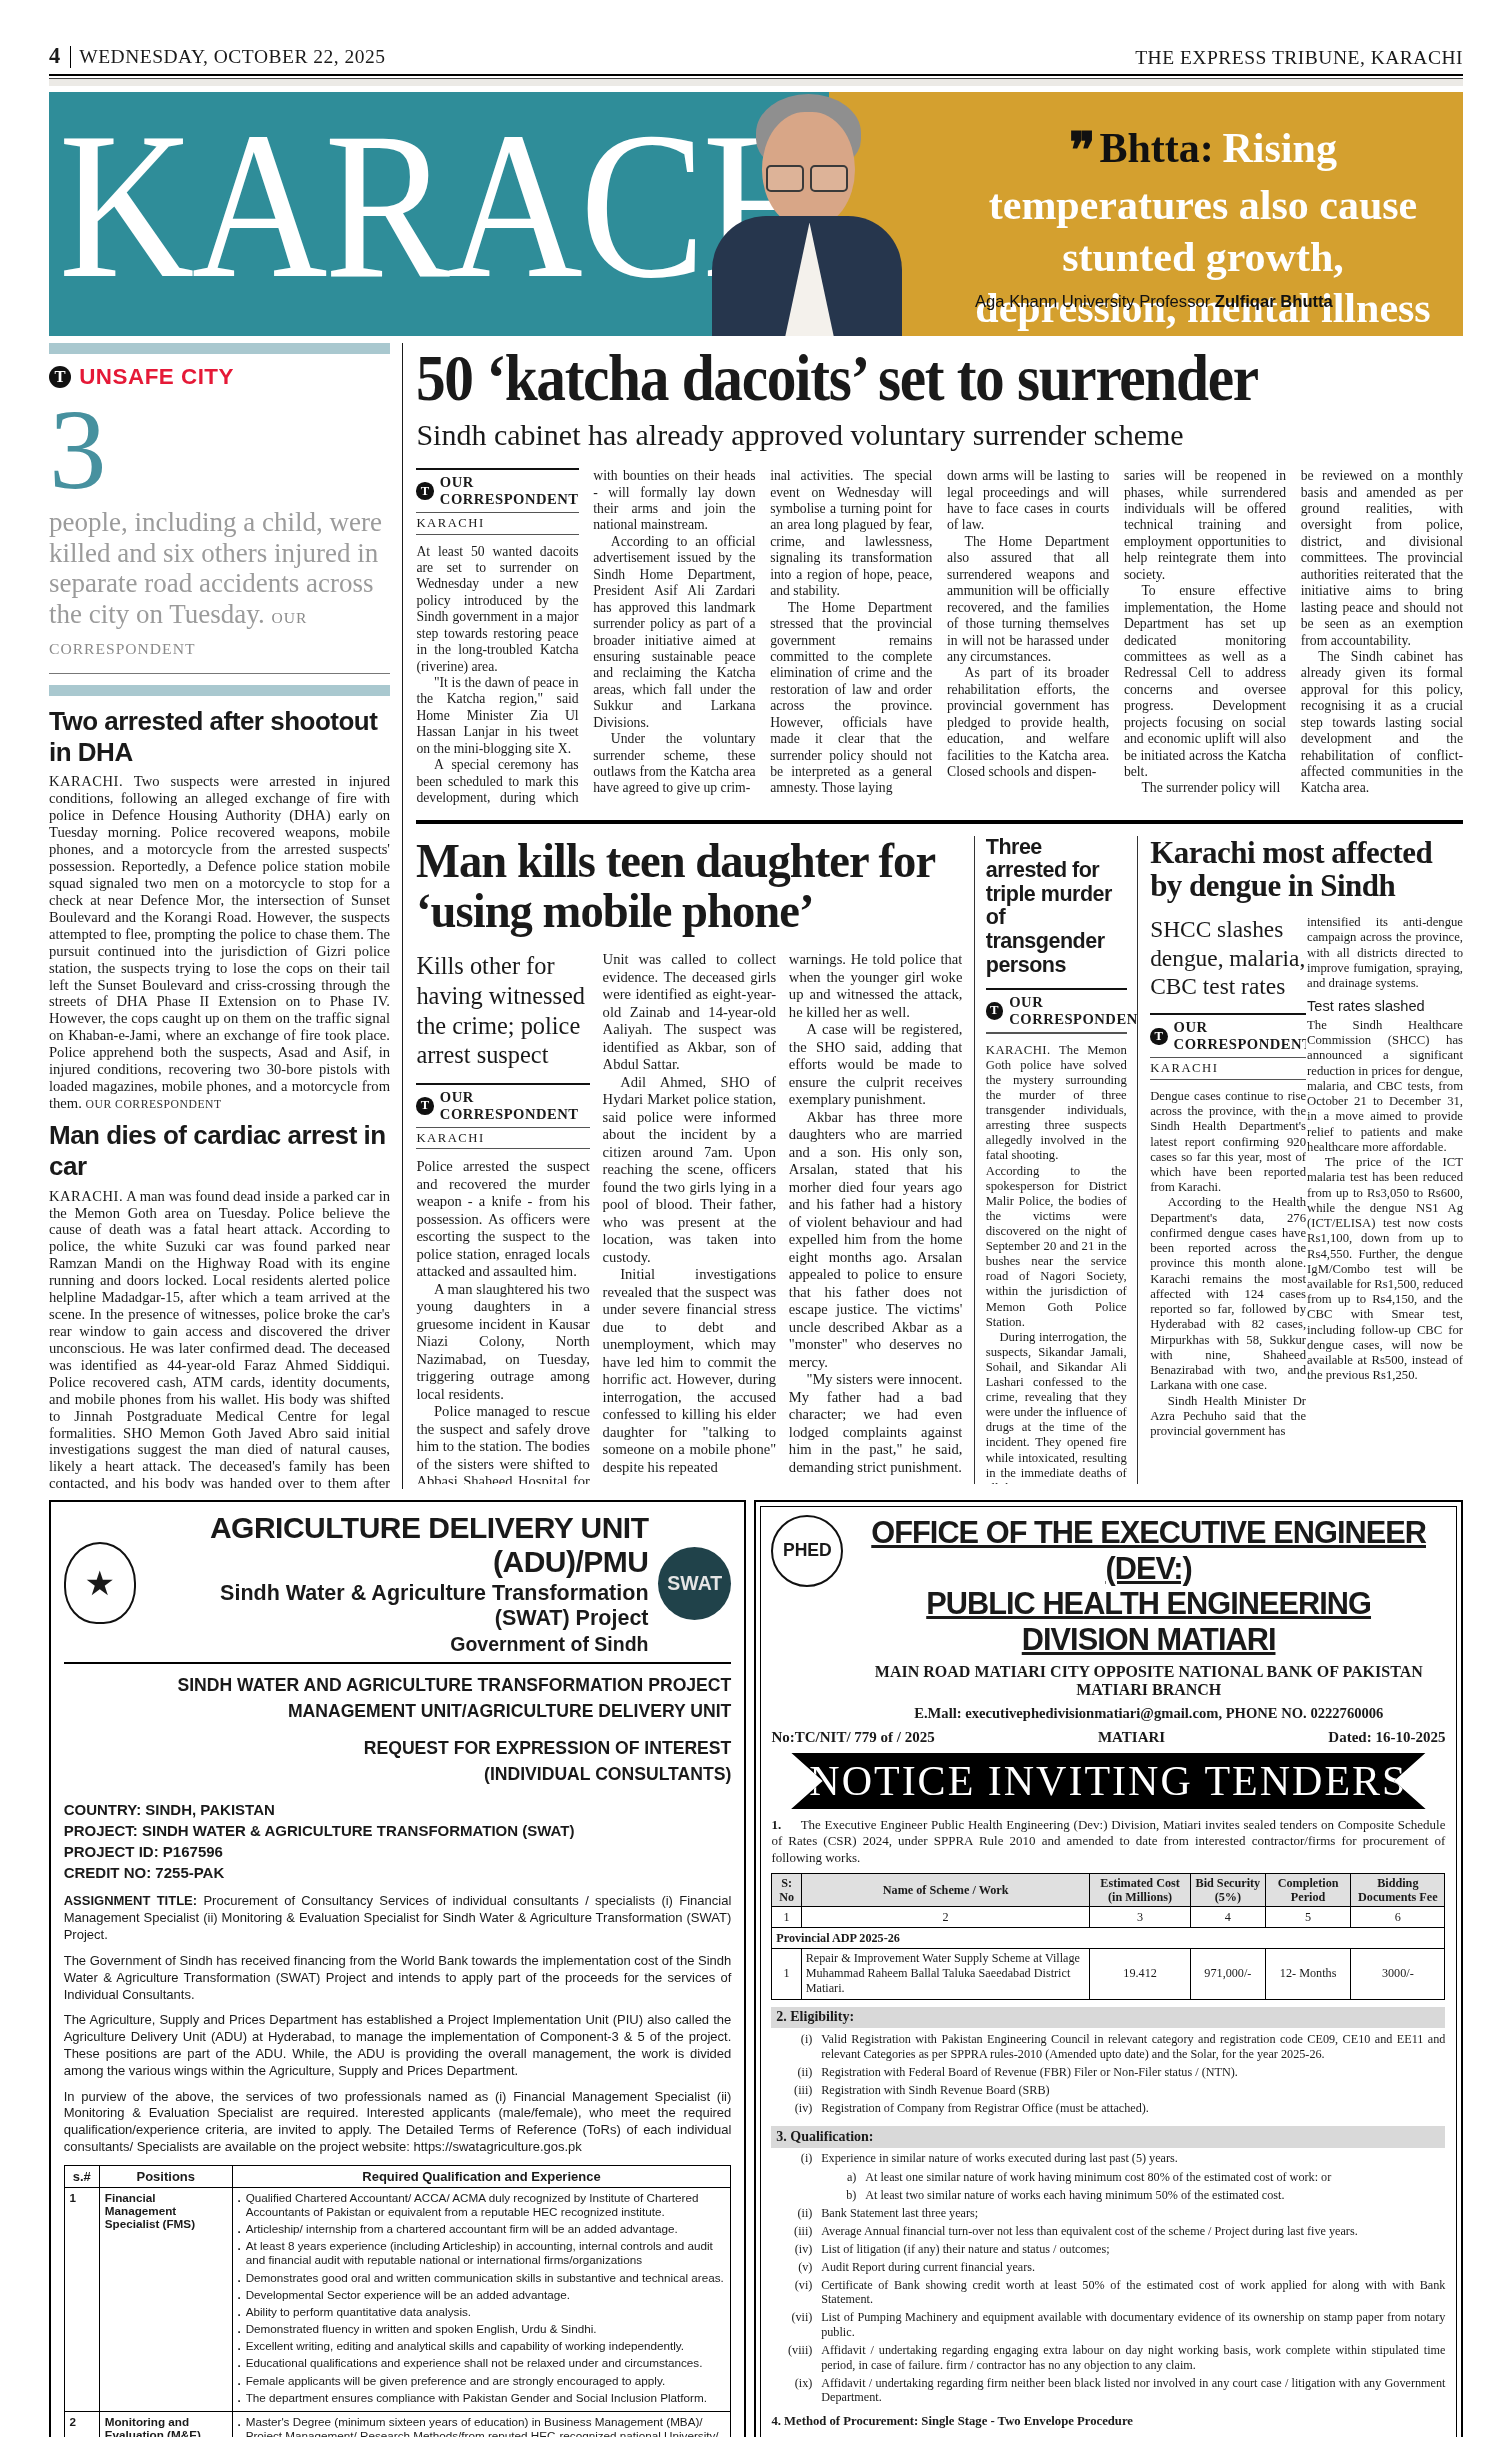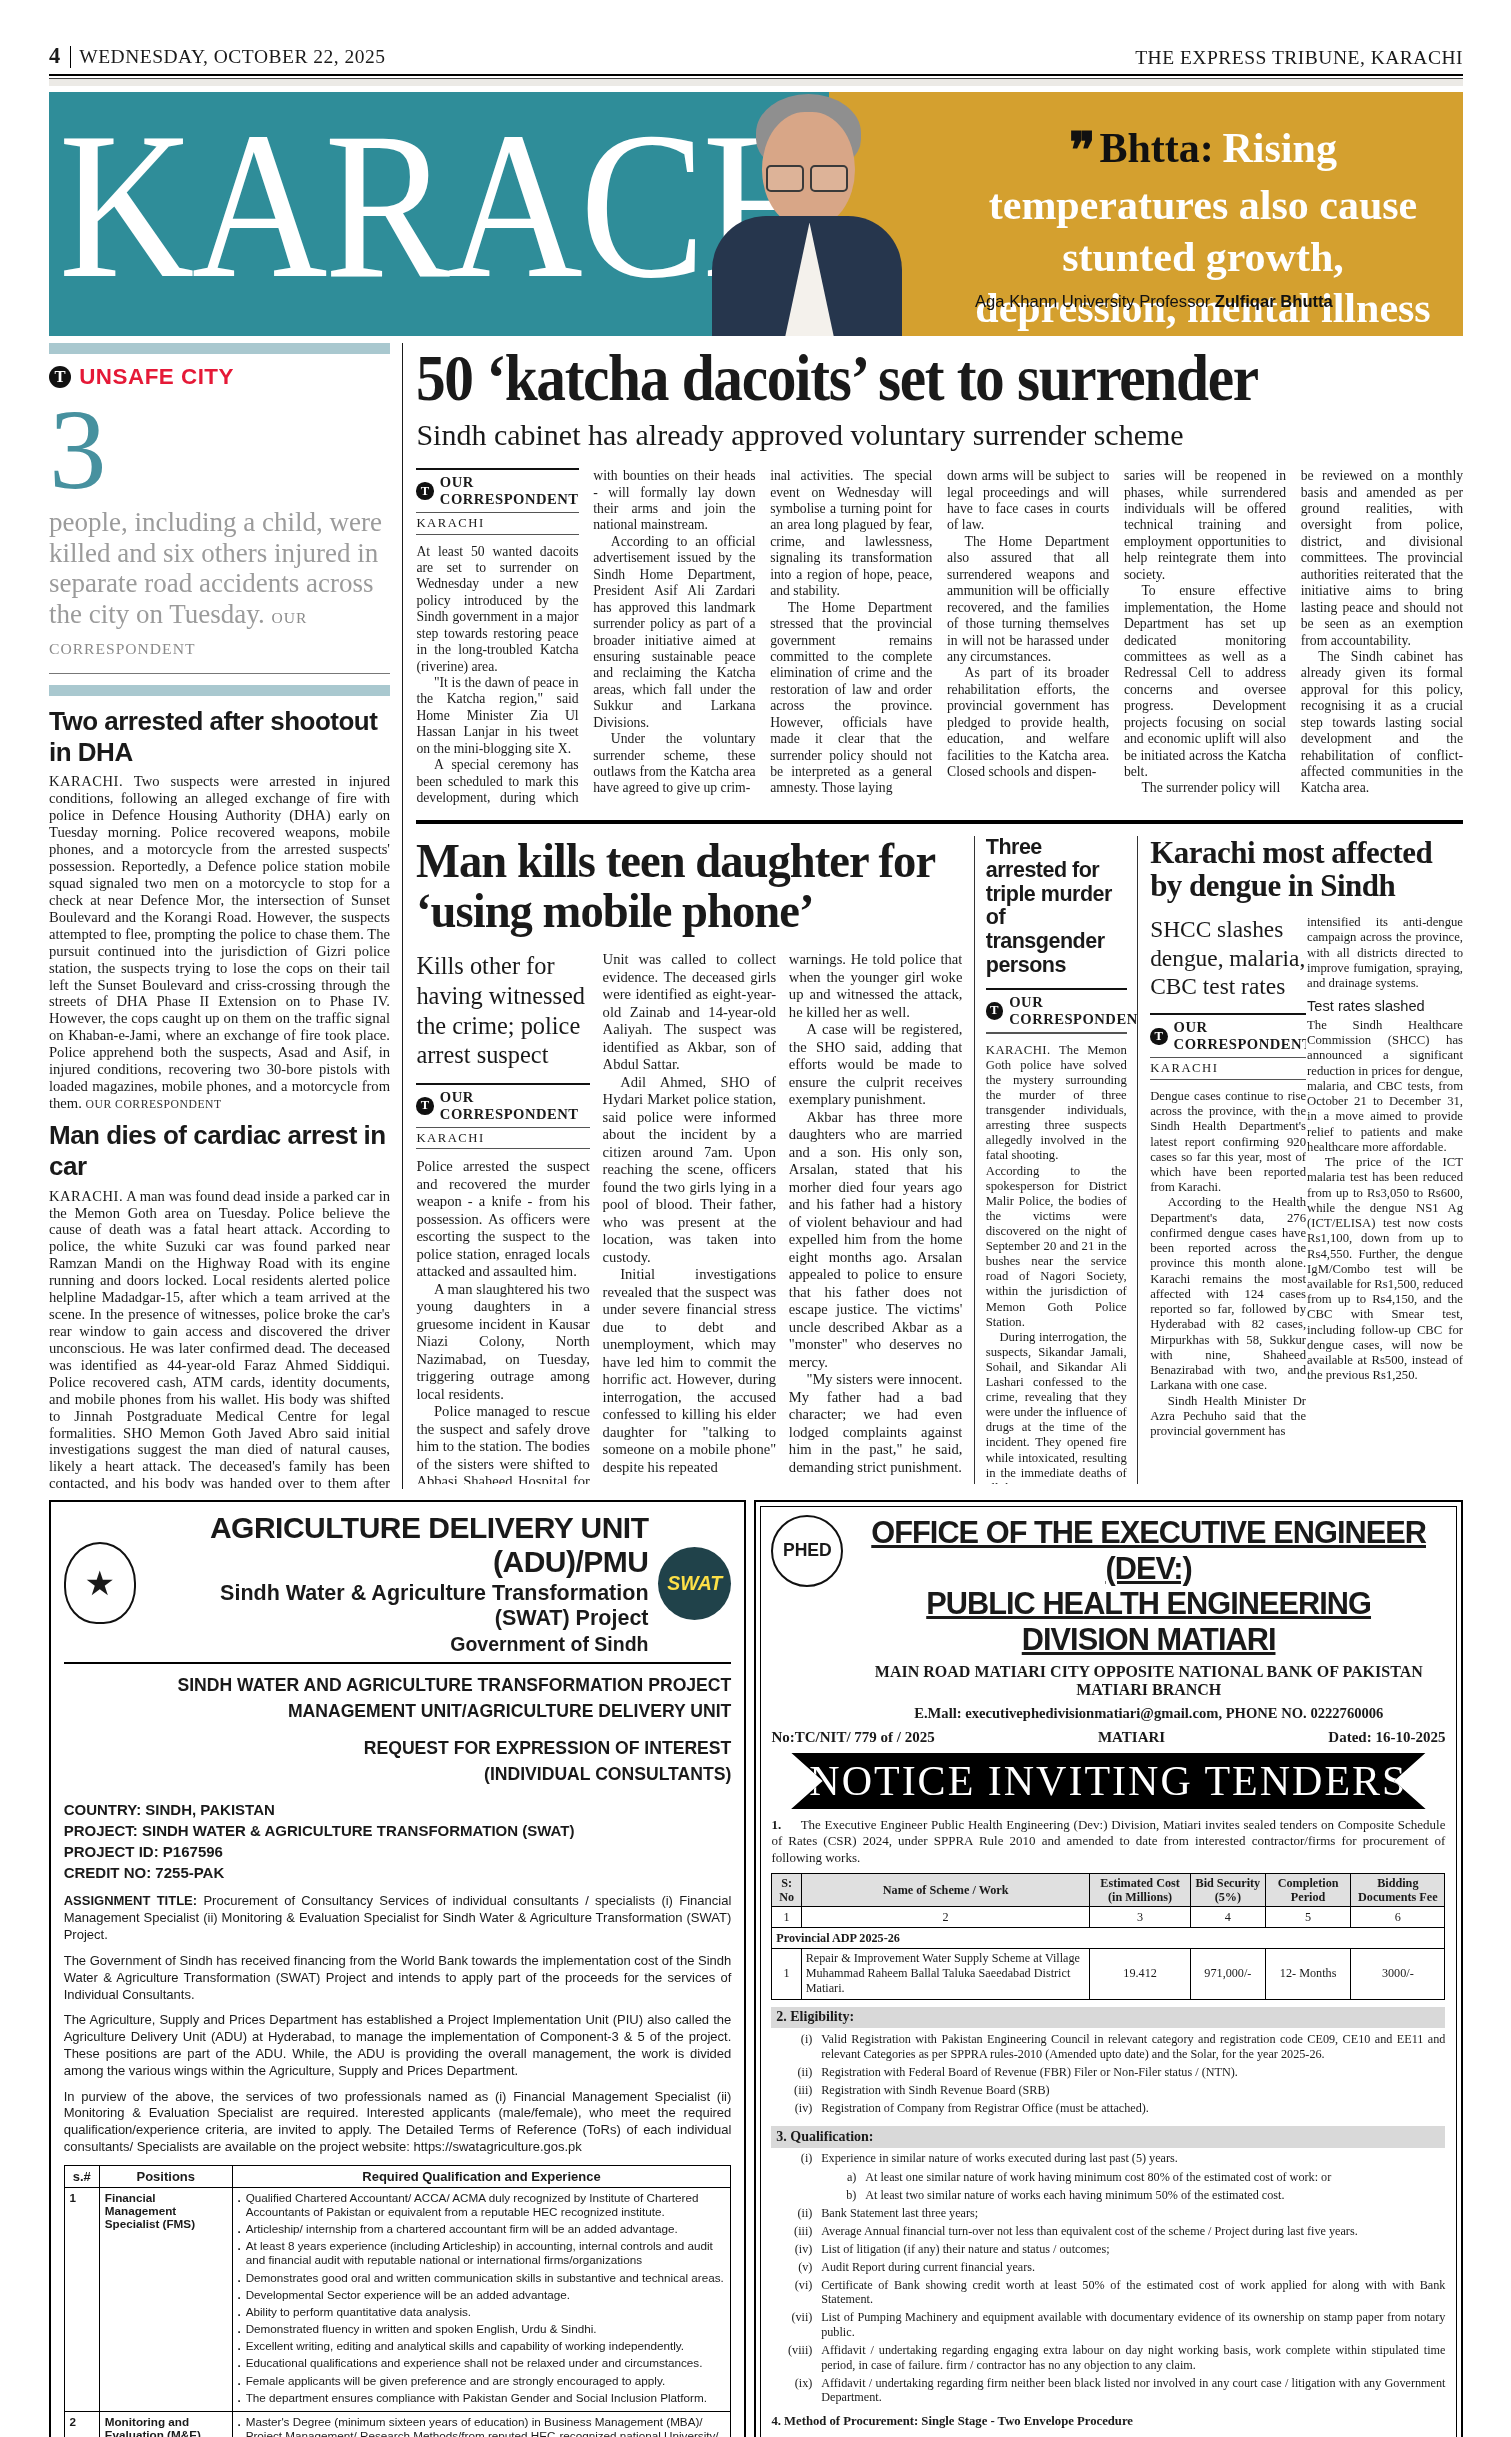--- a/index.html
+++ b/index.html
@@ -93,22 +93,22 @@
   .sub-head{font-family:"Liberation Sans",sans-serif;font-size:14.6px;margin:6.8px 0 3.9px 0;}
 
   
   .ads-row{display:flex;gap:7.8px;margin-top:10.7px;align-items:flex-start;}
   .adu-wrap{width:697px;flex-shrink:0;}
   .adu-box{border:2.4px solid #000;height:1095px;box-sizing:border-box;padding:8.8px 12.7px;
            font-family:"Liberation Sans",sans-serif;display:flex;flex-direction:column;overflow:hidden;}
   .adu-head{display:flex;align-items:center;gap:9.8px;}
   .crest{width:68px;height:78px;border:2px double #111;border-radius:50% 50% 45% 45%;display:flex;
          align-items:center;justify-content:center;font-size:34px;flex-shrink:0;}
-  .swat-logo{width:73px;height:73px;border-radius:50%;background:#20424a;color:#fde047;display:flex;
-             align-items:center;justify-content:center;font-weight:bold;font-size:19.5px;flex-shrink:0;font-style:italic;}
+  .swat-logo{width:73px;height:73px;border-radius:50%;background:#20424a;color:#e5e5e5;display:flex;
+             align-items:center;justify-content:center;font-weight:bold;font-size:19.5px;flex-shrink:0;}
   .adu-titles{flex:1;text-align:right;}
   .adu-t1{font-size:30px;font-weight:bold;letter-spacing:-0.5px;}
   .adu-t2{font-size:21.5px;font-weight:bold;margin-top:2px;}
   .adu-t3{font-size:19.5px;font-weight:bold;margin-top:2px;}
   .adu-rule{border-top:2.4px solid #000;margin:5.9px 0 7.8px 0;}
   .adu-center{text-align:right;font-weight:bold;font-size:17.6px;line-height:1.5;}
   .adu-center .sp{margin-top:10.7px;}
   .adu-country{font-weight:bold;font-size:15px;line-height:1.4;margin-top:11.7px;}
   .adu-assign{font-size:13px;line-height:1.3;margin:9.8px 0 0 0;text-align:justify;}
   .adu-para{font-size:13px;line-height:1.3;margin:8.8px 0 0 0;text-align:justify;}
@@ -254,21 +254,21 @@
                 </div>
               </div><div class="col">
                 <div class="paras">
 
                 <p>inal activities. The special event on Wednesday will symbolise a turning point for an area long plagued by fear, crime, and lawlessness, signaling its transformation into a region of hope, peace, and stability.</p>
                   <p>The Home Department stressed that the provincial government remains committed to the complete elimination of crime and the restoration of law and order across the province. However, officials have made it clear that the surrender policy should not be interpreted as a general amnesty. Those laying</p>
                 </div>
               </div><div class="col">
                 <div class="paras">
 
-                <p>down arms will be subject to legal proceedings and will have to face cases in courts of law.</p>
+                <p>down arms will be lasting to legal proceedings and will have to face cases in courts of law.</p>
                   <p>The Home Department also assured that all surrendered weapons and ammunition will be officially recovered, and the families of those turning themselves in will not be harassed under any circumstances.</p>
                   <p>As part of its broader rehabilitation efforts, the provincial government has pledged to provide health, education, and welfare facilities to the Katcha area. Closed schools and dispen-</p>
                 </div>
               </div><div class="col">
                 <div class="paras">
 
                 <p>saries will be reopened in phases, while surrendered individuals will be offered technical training and employment opportunities to help reintegrate them into society.</p>
                   <p>To ensure effective implementation, the Home Department has set up dedicated monitoring committees as well as a Redressal Cell to address concerns and oversee progress. Development projects focusing on social and economic uplift will also be initiated across the Katcha belt.</p>
                   <p>The surrender policy will</p>
                 </div>

